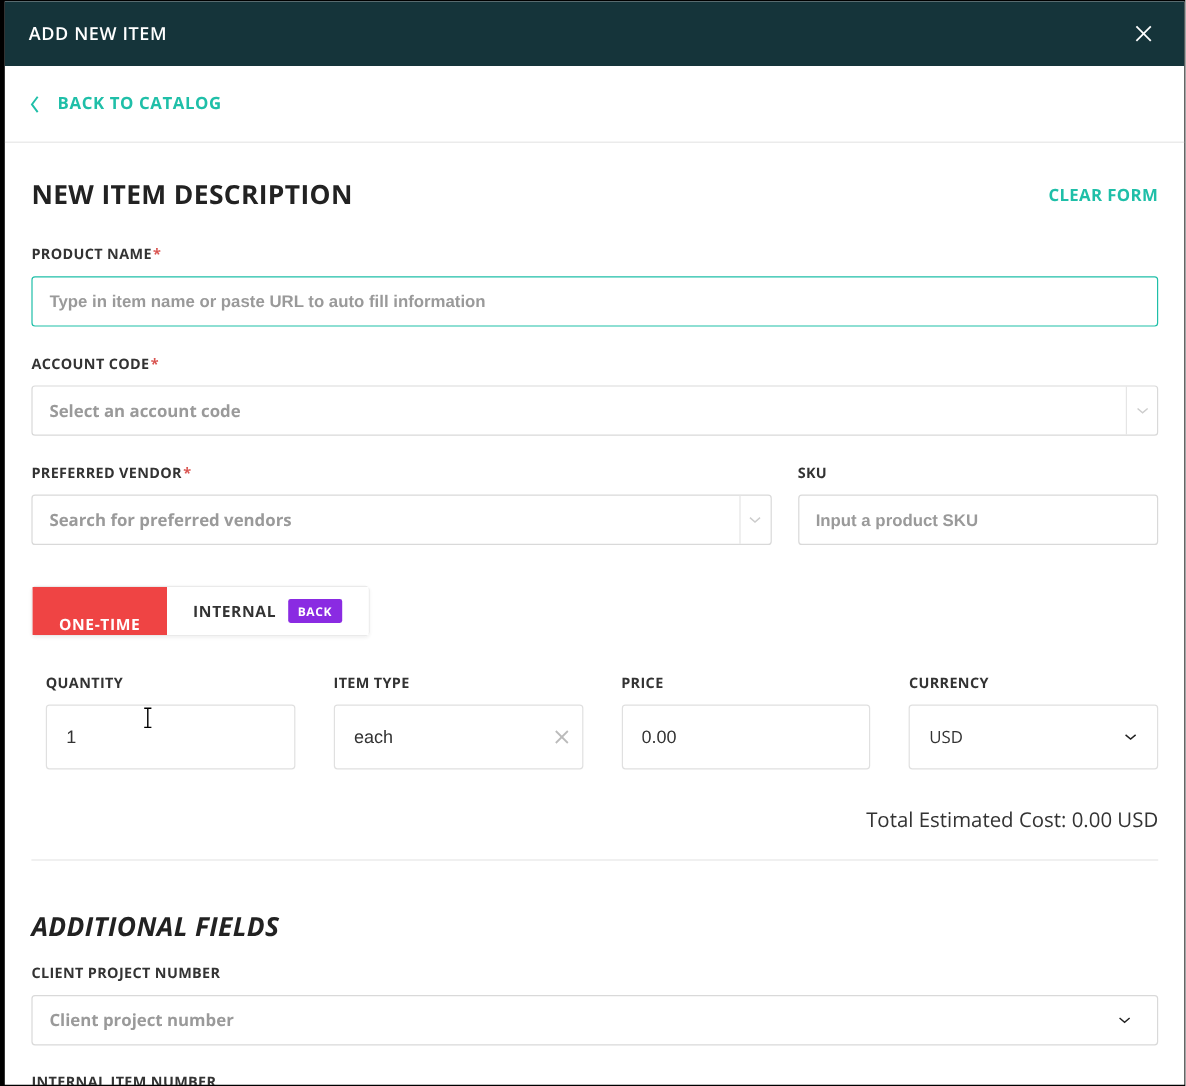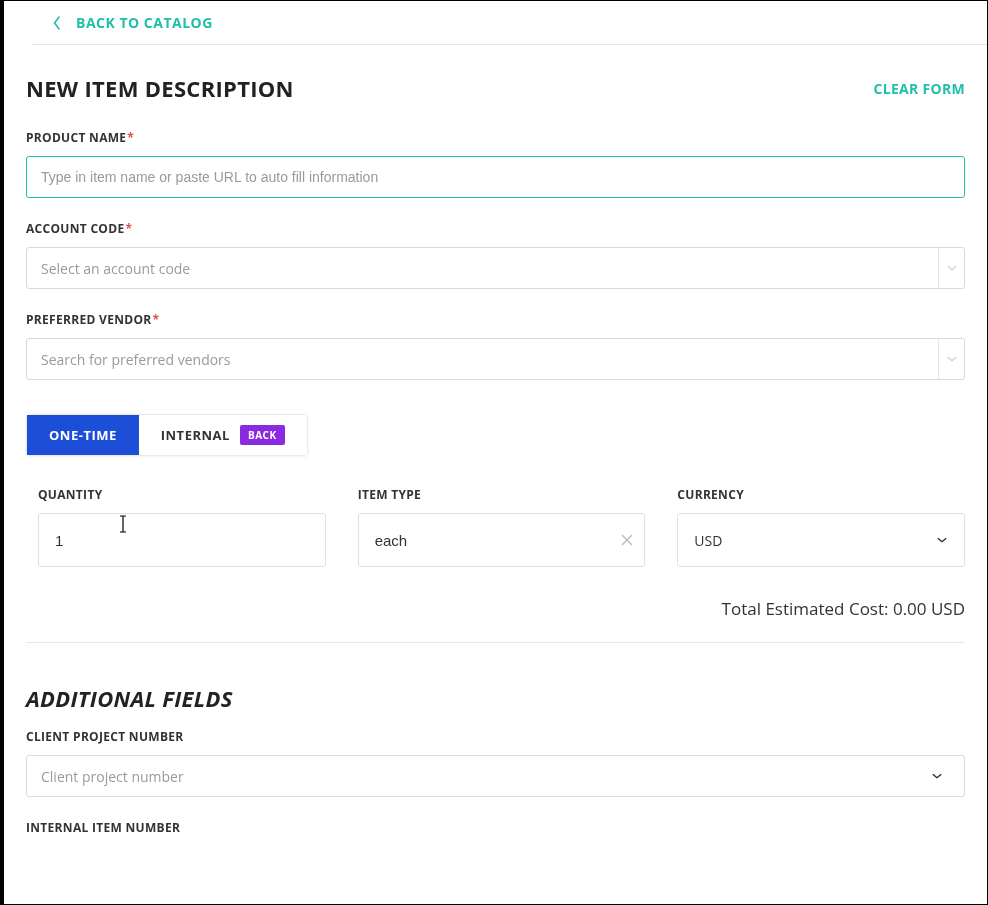--- a/index.html
+++ b/index.html
@@ -4,50 +4,50 @@
 <style>
   * { box-sizing: border-box; margin: 0; padding: 0; }
   html, body { width: 988px; height: 905px; font-family: "Open Sans", "Helvetica Neue", Arial, sans-serif; background: #fff; color: #222; }
   .modal { width: 988px; height: 905px; display: flex; flex-direction: column; border: 1px solid #000; border-left: 4px solid #000; overflow: hidden; }
   
   .modal-header { background: #15343a; color: #fff; height: 54px; display: flex; align-items: center; justify-content: space-between; padding: 0 20px; }
   .modal-title { font-size: 15px; font-weight: 600; letter-spacing: 0.5px; }
   .close-btn { width: 28px; height: 28px; display: flex; align-items: center; justify-content: center; color: #fff; cursor: pointer; }
   .close-btn svg { width: 18px; height: 18px; stroke: #fff; stroke-width: 2; }
   
-  .back-bar { height: 44px; display: flex; align-items: center; padding: 0 20px; border-bottom: 1px solid #e6e6e6; margin-left: 28px; }
+  .back-bar { height: 64px; display: flex; align-items: center; padding: 0 20px; border-bottom: 1px solid #e6e6e6; }
   .back-link { display: flex; align-items: center; gap: 14px; color: #1fbfa8; font-size: 14px; font-weight: 700; letter-spacing: 0.5px; cursor: pointer; }
   .back-link svg { width: 10px; height: 16px; stroke: #1fbfa8; stroke-width: 2; fill: none; }
   
   .content { flex: 1; overflow-y: auto; padding: 28px 22px 40px 22px; }
   .section-head { display: flex; align-items: center; justify-content: space-between; margin-bottom: 26px; }
   .section-title { font-size: 22px; font-weight: 700; letter-spacing: 0.3px; color: #222; }
   .clear-link { color: #1fbfa8; font-size: 14px; font-weight: 700; letter-spacing: 0.3px; cursor: pointer; }
   .field-label { font-size: 12px; font-weight: 700; letter-spacing: 0.3px; color: #333; margin-bottom: 10px; display: block; }
   .req { color: #d9534f; margin-left: 1px; }
   .field-group { margin-bottom: 22px; }
-  .text-input, .select-box, .combo-box { width: 100%; height: 42px; border: 1px solid #d9d9d9; border-radius: 3px; padding: 0 14px; font-size: 14px; color: #333; background: #fff; display: flex; align-items: center; justify-content: space-between; cursor: text; }
+  .text-input, .select-box, .combo-box { width: 100%; height: 42px; border: 1px solid #d9d9d9; border-radius: 3px; padding: 0 14px; font-size: 14px; color: #333; background: #fff; display: flex; align-items: center; justify-content: space-between; cursor: text; font-weight: bold; }
   .text-input::placeholder, .placeholder { color: #9a9a9a; }
   .select-box, .combo-box { cursor: pointer; }
   .text-input.highlight { border: 1px solid #1fbfa8; }
   .select-box .arrow-zone, .combo-box .arrow-zone {
     width: 26px; height: 100%; display: flex; align-items: center; justify-content: center;
   }
   .select-box.split .arrow-zone { border-left: 1px solid #e5e5e5; margin-right: -14px; }
   .chev { width: 12px; height: 12px; stroke: #888; stroke-width: 2; fill: none; }
   .chev.light { stroke: #ccc; }
   .chev.dark { stroke: #222; }
   .two-col { display: flex; gap: 22px; }
   .col-grow { flex: 1; }
   .col-third { flex: 0 0 32%; }
   
   .tab-area { margin-top: 34px; margin-bottom: 30px; }
   .tabs { display: inline-flex; border: 1px solid #eaeaea; border-radius: 4px; overflow: visible; box-shadow: 0 1px 3px rgba(0,0,0,0.06); }
   .tab { height: 40px; display: flex; align-items: center; padding: 0 22px; font-size: 13px; font-weight: 700; letter-spacing: 0.5px; cursor: pointer; gap: 10px; background: #fff; color: #333; }
-  .tab.active { background: #1d4ed8; color: #fff; }
+  .tab.active { background: #ef4444; color: #fff; align-items: flex-end; }
   .beta-badge { background: #8a2be2; color: #fff; font-size: 10px; font-weight: 700; padding: 3px 8px; border-radius: 2px; letter-spacing: 0.5px; }
   
   .four-col { display: flex; gap: 20px; }
   .four-col > div { flex: 1; margin-left: 12px; }
   .value-text { font-size: 14px; color: #333; }
   .input-plain { width: 100%; height: 54px; border: 1px solid #e0e0e0; border-radius: 3px; padding: 0 16px; font-size: 15px; color: #333; background: #fff; }
   .input-plain::placeholder { color: #9a9a9a; }
   .unit-box { position: relative; }
   .unit-box .clear-x { position: absolute; right: 12px; top: 50%; transform: translateY(-50%); color: #bbb; cursor: pointer; }
   .currency-box { height: 54px; border: 1px solid #e0e0e0; border-radius: 3px; padding: 0 16px; display: flex; align-items: center; justify-content: space-between; cursor: pointer; }
@@ -56,20 +56,29 @@
   
   .additional { margin-top: 40px; }
   .additional .section-title { margin-bottom: 15px; font-style: italic; }
   .caret-svg { position:absolute; left:78px; top:28px; pointer-events:none; }
 </style>
 </head>
 <body>
 
 <div class="modal">
 
+  <div class="modal-header">
+    <div class="modal-title">ADD NEW ITEM</div>
+    <div class="close-btn">
+      <svg viewBox="0 0 24 24">
+          <line x1="4" y1="4" x2="20" y2="20"></line>
+          <line x1="20" y1="4" x2="4" y2="20"></line>
+        </svg>
+    </div>
+  </div>
 
   <div class="back-bar">
     <div class="back-link">
       <svg viewBox="0 0 12 20">
           <polyline points="9,2 3,10 9,18"></polyline>
         </svg>
       <span>BACK TO CATALOG</span>
     </div>
   </div>
 
@@ -108,20 +117,24 @@
         </label>
         <div class="select-box split">
           <span class="placeholder">Search for preferred vendors</span>
           <span class="arrow-zone">
             <svg class="chev light" viewBox="0 0 20 12">
                 <polyline points="3,3 10,9 17,3"></polyline>
               </svg>
           </span>
         </div>
       </div>
+      <div class="col-third">
+        <label class="field-label">SKU</label>
+        <input type="text" class="text-input" placeholder="Input a product SKU" style="">
+      </div>
     </div>
 
     <div class="tab-area">
       <div class="tabs">
         <div class="tab active">
           <span>ONE-TIME</span>
         </div>
         <div class="tab">
           <span>INTERNAL</span>
           <span class="beta-badge">BACK</span>
@@ -143,20 +156,24 @@
           <input type="text" class="input-plain" value="each" style="">
           <span class="clear-x">
             <svg width="12" height="12" viewBox="0 0 12 12">
                 <line x1="1" y1="1" x2="11" y2="11" stroke="#bbb" stroke-width="1.5"></line>
                 <line x1="11" y1="1" x2="1" y2="11" stroke="#bbb" stroke-width="1.5"></line>
               </svg>
           </span>
         </div>
       </div>
       <div>
+        <label class="field-label">PRICE</label>
+        <input type="text" class="input-plain" value="0.00" style="">
+      </div>
+      <div>
         <label class="field-label">CURRENCY</label>
         <div class="currency-box">
           <span class="value-text">USD</span>
           <svg class="chev dark" viewBox="0 0 20 12" width="16" height="10">
               <polyline points="3,3 10,9 17,3"></polyline>
             </svg>
         </div>
       </div>
     </div>
 

